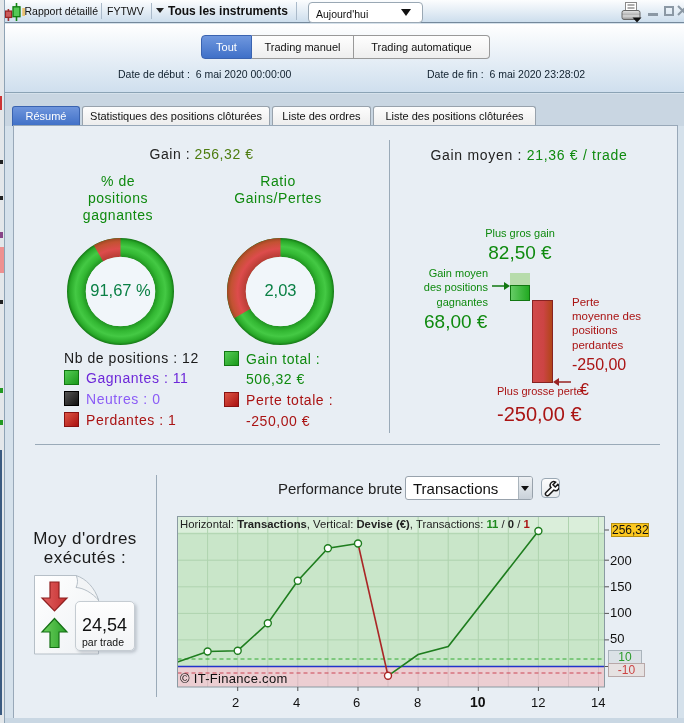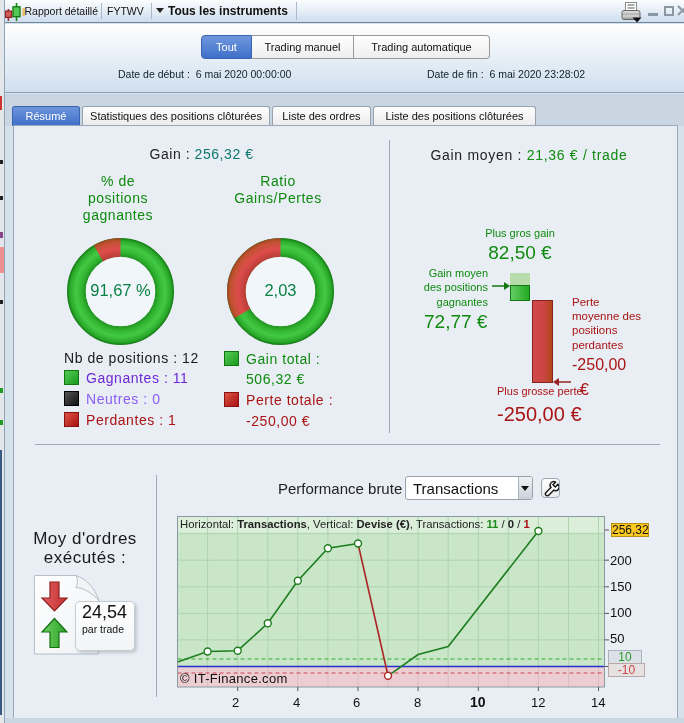--- a/index.html
+++ b/index.html
@@ -33,20 +33,24 @@
     <rect x="17.3" y="8" width="2.7" height="8" fill="#e8c070"></rect>
   </svg>
   <div class="abs" style="left:19.5px;top:5px;font-size:10.5px;color:#111;">Rapport détaillé</div>
   <div class="abs" style="left:96px;top:3px;width:1px;height:16px;background:#aabaca;"></div>
   <div class="abs" style="left:102px;top:5px;font-size:10.5px;color:#111;">FYTWV</div>
   <div class="abs" style="left:146px;top:3px;width:1px;height:16px;background:#aabaca;"></div>
   <div class="abs" style="left:151px;top:8px;width:0;height:0;border-left:4.5px solid transparent;border-right:4.5px solid transparent;border-top:5.5px solid #222;"></div>
   <div class="abs" style="left:163px;top:4px;font-size:12px;font-weight:bold;color:#111;">Tous les instruments</div>
   <div class="abs" style="left:291px;top:2px;width:1px;height:18px;background:#aabaca;"></div>
 
+  <div class="abs" style="left:303px;top:2px;width:115px;height:21px;background:#fff;border:1px solid #9aa8b4;border-radius:4px;">
+    <div class="abs" style="left:7px;top:4px;font-size:10.5px;line-height:14px;color:#111;">Aujourd'hui</div>
+    <div class="abs" style="left:92px;top:6px;width:0;height:0;border-left:5px solid transparent;border-right:5px solid transparent;border-top:7px solid #111;"></div>
+  </div>
 
   <svg class="abs" style="left:616px;top:2px;" width="23" height="21" viewBox="0 0 23 21">
     <defs>
         <linearGradient id="prbody" x1="0" y1="0" x2="0" y2="1">
       <stop offset="0" stop-color="#e8e8e8"></stop>
           <stop offset="0.45" stop-color="#b5b5b5"></stop>
           <stop offset="0.6" stop-color="#d8d8d8"></stop>
           <stop offset="1" stop-color="#909090"></stop>
     </linearGradient>
       </defs>
@@ -89,21 +93,21 @@
 <div class="abs" style="left:373px;top:106px;width:163px;height:20px;background:linear-gradient(#fdfdfd,#ececec);border:1px solid #98a2ac;border-bottom:none;border-radius:3px 3px 0 0;color:#111;font-size:11px;text-align:center;line-height:19px;">Liste des positions clôturées</div>
 
 <div class="abs" style="left:13px;top:125px;width:665px;height:593px;background:#e8eef4;border:1px solid #98a8b8;border-bottom:none;"></div>
 
 <div class="abs" style="left:389px;top:140px;width:1px;height:293px;background:#9aaab8;"></div>
 <div class="abs" style="left:35px;top:444px;width:625px;height:1px;background:#9aaab8;"></div>
 <div class="abs" style="left:156px;top:475px;width:1px;height:222px;background:#9aaab8;"></div>
 
 <div class="abs" style="left:5px;top:718px;width:679px;height:5px;background:#c9d7e3;"></div>
 
-<div class="abs" style="left:14px;top:146px;width:375px;text-align:center;font-size:14px;letter-spacing:0.55px;color:#222;">Gain : <span style="color:#0f766e;margin-top:20px;">256,32 €</span></div>
+<div class="abs" style="left:14px;top:146px;width:375px;text-align:center;font-size:14px;letter-spacing:0.55px;color:#222;">Gain : <span style="color:#4d7c0f;margin-top:20px;">256,32 €</span></div>
 
 <div class="abs" style="left:58px;top:173px;width:120px;text-align:center;font-size:14px;letter-spacing:0.55px;line-height:17px;color:#0f8a0f;">% de<br>positions<br>gagnantes</div>
 <div class="abs" style="left:208px;top:173px;width:140px;text-align:center;font-size:14px;letter-spacing:0.55px;line-height:17px;color:#0f8a0f;">Ratio<br>Gains/Pertes</div>
 
 <svg class="abs" style="left:66px;top:237px;" width="109" height="109" viewBox="0 0 109 109">
   <defs>
     <radialGradient id="gring" gradientUnits="userSpaceOnUse" cx="54.5" cy="54.5" r="53.5">
       <stop offset="0.62" stop-color="#1b891b"></stop>
       <stop offset="0.74" stop-color="#33b833"></stop>
       <stop offset="0.84" stop-color="#44c944"></stop>
@@ -144,21 +148,21 @@
 <div class="abs" style="left:224px;top:392px;width:15px;height:15px;background:linear-gradient(135deg,#dd5544,#aa1111);border:1px solid #881111;"></div>
 <div class="abs" style="left:246px;top:392px;font-size:14px;letter-spacing:0.55px;color:#aa1414;">Perte totale :</div>
 <div class="abs" style="left:246px;top:413px;font-size:14px;letter-spacing:0.55px;color:#aa1414;">-250,00 €</div>
 
 <div class="abs" style="left:390px;top:147px;width:278px;text-align:center;font-size:14px;letter-spacing:0.7px;color:#222;">Gain moyen : <span style="color:#0f8a0f;">21,36 € / trade</span></div>
 
 <div class="abs" style="left:455px;top:227px;width:130px;text-align:center;font-size:11px;color:#0f8a0f;">Plus gros gain</div>
 <div class="abs" style="left:455px;top:242px;width:130px;text-align:center;font-size:19px;color:#0f8a0f;">82,50 €</div>
 
 <div class="abs" style="left:398px;top:266px;width:90px;text-align:right;font-size:11px;line-height:14.4px;color:#0f8a0f;">Gain moyen<br>des positions<br>gagnantes</div>
-<div class="abs" style="left:424px;top:311px;font-size:19px;color:#0f8a0f;">72,77 €</div>
+<div class="abs" style="left:424px;top:311px;font-size:19px;color:#0f8a0f;">68,00 €</div>
 
 <div class="abs" style="left:510px;top:273px;width:20px;height:28px;border:1px solid #117711;background:linear-gradient(90deg,#66cc66,#22aa22);"></div>
 <div class="abs" style="left:510px;top:273px;width:20px;height:13px;background:#b7dcab;border-bottom:1px solid #117711;"></div>
 
 <div class="abs" style="left:532px;top:300px;width:21px;height:83px;border:1px solid #882222;background:linear-gradient(90deg,#d14a4a 0%,#cc4444 55%,#b04618 100%);"></div>
 
 <svg class="abs" style="left:492px;top:281px;" width="18" height="10" viewBox="0 0 18 10">
   <line x1="0" y1="5" x2="13" y2="5" stroke="#117711" stroke-width="1.5"></line>
   <path d="M12 1 L18 5 L12 9 z" fill="#117711"></path>
 </svg>
@@ -200,21 +204,21 @@
       <stop offset="0" stop-color="#6ed05e"></stop>
         <stop offset="1" stop-color="#2aa22a"></stop>
     </linearGradient>
   </defs>
   <path d="M0.5,1.5 L42,1.5 C50,7 60,14 64.5,26 L64.5,80 L0.5,80 z" fill="url(#pgbg)" stroke="#b6bfc7" stroke-width="1"></path>
   <path d="M42,1.5 C52,4.5 61,14 64.5,26 C58,19 50,14 42,13.5 C44,9.5 44,5 42,1.5 z" fill="#f2f4f6" stroke="#b6bfc7" stroke-width="1"></path>
   <path d="M16,8 L25,8 L25,24 L33,24 L20.5,37 L8,24 L16,24 z" fill="url(#redarrow)" stroke="#8e1f1f" stroke-width="1.2"></path>
   <path d="M20.5,44.5 L33,58 L25,58 L25,73.5 L16,73.5 L16,58 L8,58 z" fill="url(#greenarrow)" stroke="#156f15" stroke-width="1.2"></path>
 </svg>
 <div class="abs" style="left:75px;top:601px;width:60px;height:50px;background:linear-gradient(#fefefe,#f2f4f6);border:1px solid #c5ccd2;border-radius:5px;box-shadow:2px 2px 3px rgba(120,130,140,.35);">
-  <div style="padding-left:6px;font-size:18px;line-height:21px;margin-top:0;color:#111;">24,54</div>
+  <div style="padding-left:6px;font-size:18px;line-height:21px;margin-top:13px;color:#111;">24,54</div>
   <div style="padding-left:6px;font-size:10.5px;line-height:13px;color:#111;">par trade</div>
 </div>
 
 <svg id="chart" class="abs" style="left:177px;top:516px;" width="436" height="178" viewBox="0 0 436 178">
 
   <rect x="0.5" y="0.5" width="427" height="150" fill="#c9e6c9"></rect>
   <rect x="0.5" y="150.5" width="427" height="20.5" fill="#ecced2"></rect>
   <rect x="0.5" y="0.5" width="427" height="16" fill="#daeeda"></rect>
 
   <g stroke="#afd3af" stroke-width="1">

